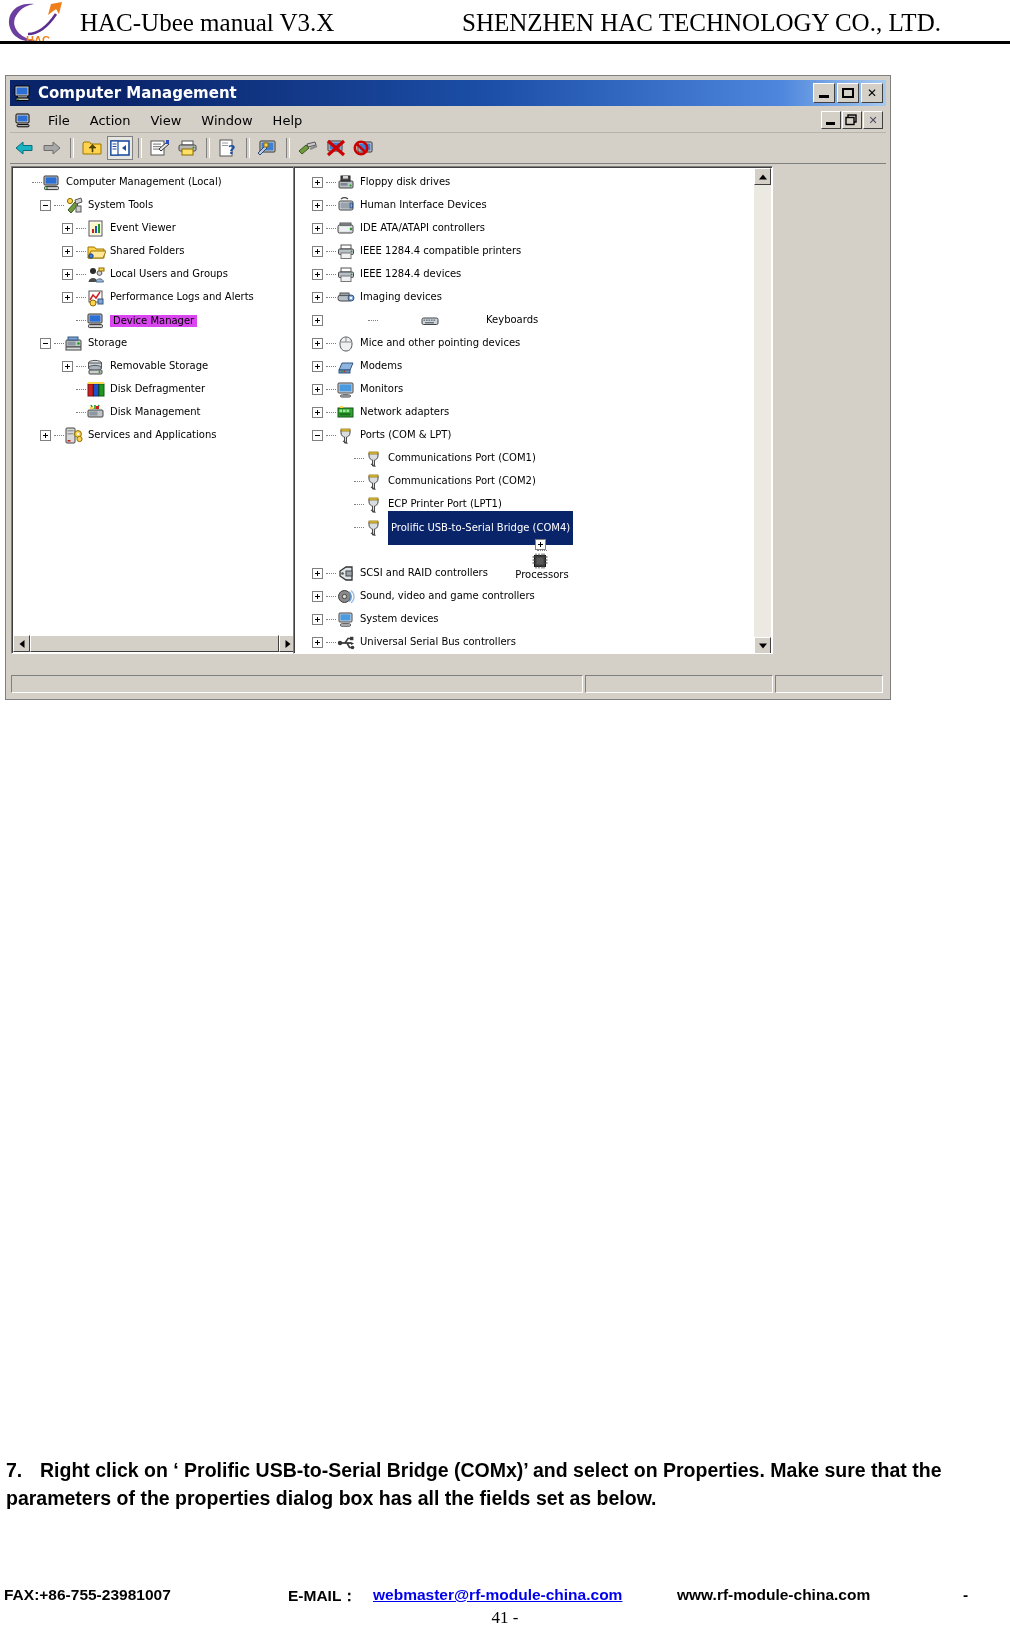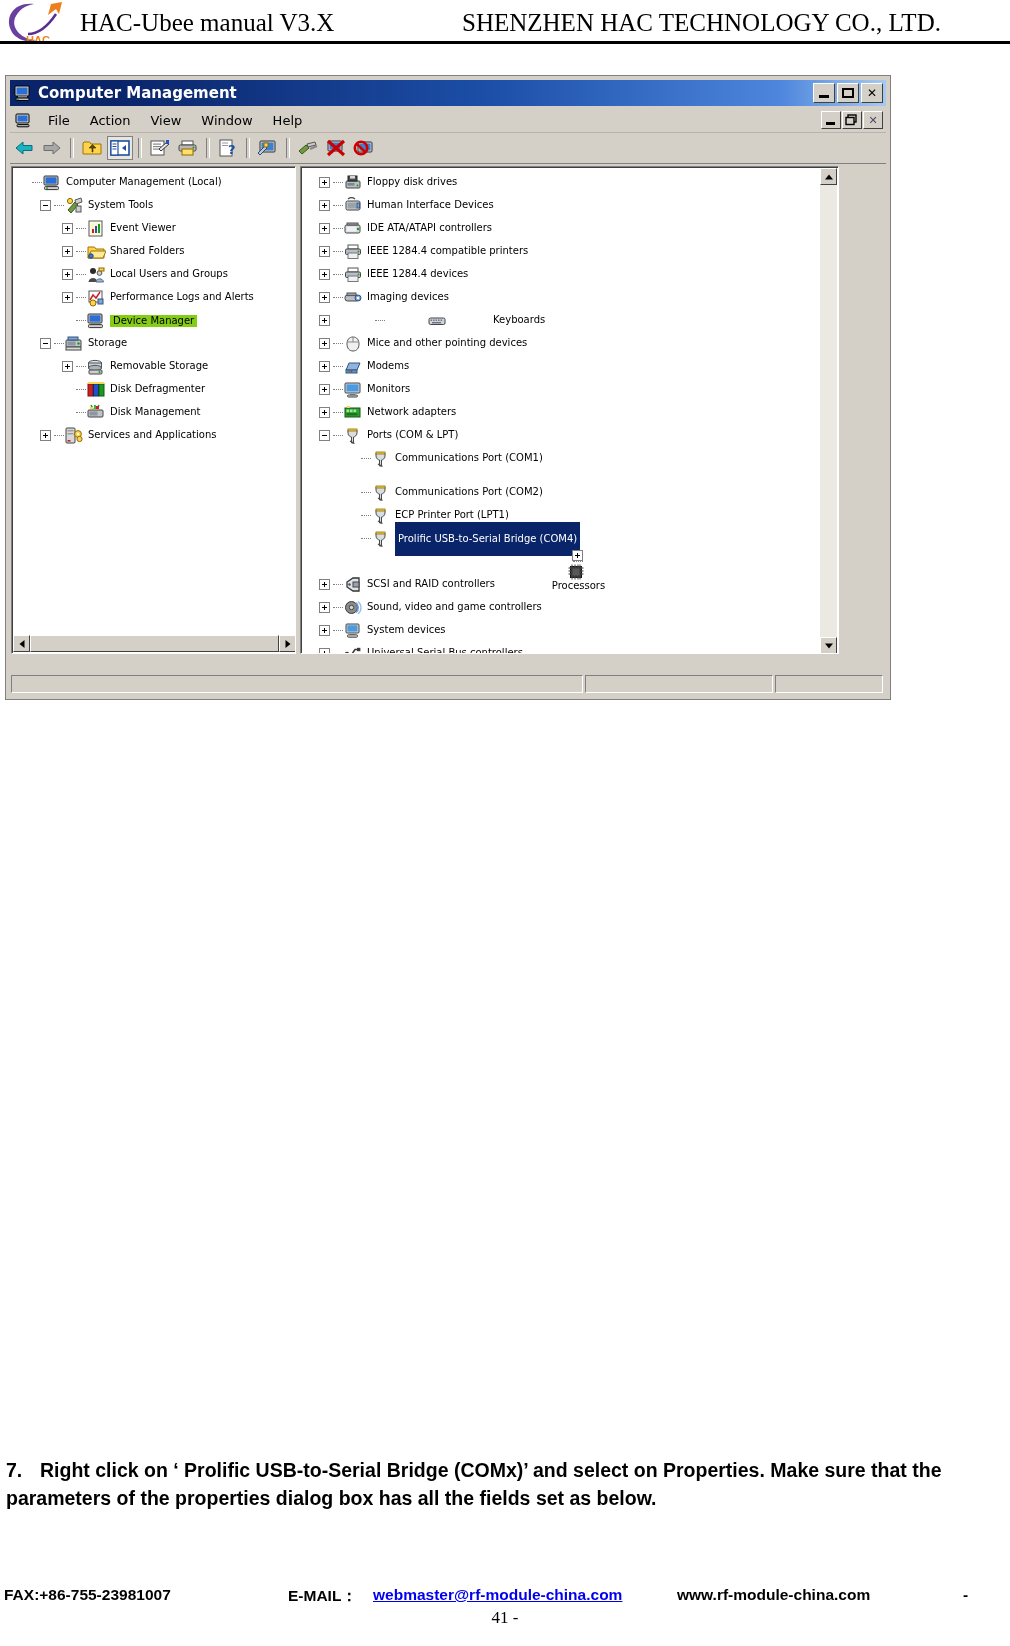--- a/index.html
+++ b/index.html
@@ -104,41 +104,41 @@
     position:absolute;left:3px;top:88px;width:874px;height:488px;
     background:#d4d0c8;
   }
   .pane{
     position:absolute;top:0;height:488px;background:#fff;
     border:1px solid #808080;border-right-color:#fff;border-bottom-color:#fff;
     box-shadow:inset 1px 1px 0 #404040;
     box-sizing:border-box;overflow:hidden;
   }
   .pane-left{left:0px;width:285px;}
-  .pane-right{left:289px;width:539px;}
+  .pane-right{left:282px;width:480px;}
 
   .tree{
     position:absolute;left:0;top:0;right:0;bottom:0;
     font-family:"DejaVu Sans",sans-serif;font-size:10px;color:#000;
     padding-top:4px;
   }
   .node{
     position:relative;height:23px;display:flex;align-items:center;white-space:nowrap;
   }
   .exp{
     width:11px;height:11px;border:1px solid #808080;background:#fff;
     position:relative;flex:0 0 auto;box-sizing:border-box;margin-right:3px;
   }
   .exp::before{content:"";position:absolute;left:2px;top:4px;width:5px;height:1px;background:#000;}
   .exp.plus::after{content:"";position:absolute;left:4px;top:2px;width:1px;height:5px;background:#000;}
   .exp-spacer{width:11px;flex:0 0 auto;margin-right:3px;}
   .dots{width:10px;flex:0 0 auto;height:1px;border-top:1px dotted #808080;margin-right:1px;}
   .ic{width:19px;height:18px;flex:0 0 auto;margin-right:4px;position:relative;}
   .lbl{line-height:1;padding-bottom:1px;}
-  .node.sel-gray .lbl{background:#84cc16;padding:1px 3px;}
+  .node.sel-gray .lbl{background:#d946ef;padding:1px 3px;}
   .node.sel-blue .lbl{background:#0a246a;color:#fff;padding:12px 3px;}
 
   
   .hsb{
     position:absolute;left:1px;bottom:1px;width:283px;height:17px;background:#d4d0c8;
     display:flex;align-items:center;box-sizing:border-box;
   }
   .sb-arr{
     width:17px;height:17px;background:#d4d0c8;
     border-top:1px solid #fff;border-left:1px solid #fff;
@@ -658,21 +658,21 @@
           <div class="node" style="padding-left: 42px; text-align: right;">
             <span class="exp-spacer"></span>
             <span class="dots"></span>
             <span class="ic"><svg width="19" height="18" viewBox="0 0 19 18">
                 <path d="M4 3 L13 3 L13 6 C13 8.6 10.6 10 9.5 10 L9.5 16 L7.5 16 L7.5 10 C6.4 10 4 8.6 4 6 Z" fill="#d8dde2" stroke="#4a4a4a" stroke-width="1"></path>
                 <rect x="4" y="2" width="9" height="2" fill="#f2d24b" stroke="#8a6d00" stroke-width="0.8"></rect>
                 <path d="M6 14 L10.5 16.5" stroke="#4a4a4a" stroke-width="1.4" fill="none"></path>
               </svg></span>
             <span class="lbl">Communications Port (COM1)</span>
           </div>
-          <div class="node" style="padding-left: 42px; margin-top: 11px;">
+          <div class="node" style="padding-left: 42px;">
             <span class="exp-spacer"></span>
             <span class="dots"></span>
             <span class="ic"><svg width="19" height="18" viewBox="0 0 19 18">
                 <path d="M4 3 L13 3 L13 6 C13 8.6 10.6 10 9.5 10 L9.5 16 L7.5 16 L7.5 10 C6.4 10 4 8.6 4 6 Z" fill="#d8dde2" stroke="#4a4a4a" stroke-width="1"></path>
                 <rect x="4" y="2" width="9" height="2" fill="#f2d24b" stroke="#8a6d00" stroke-width="0.8"></rect>
                 <path d="M6 14 L10.5 16.5" stroke="#4a4a4a" stroke-width="1.4" fill="none"></path>
               </svg></span>
             <span class="lbl">Communications Port (COM2)</span>
           </div>
           <div class="node" style="padding-left: 42px;">

